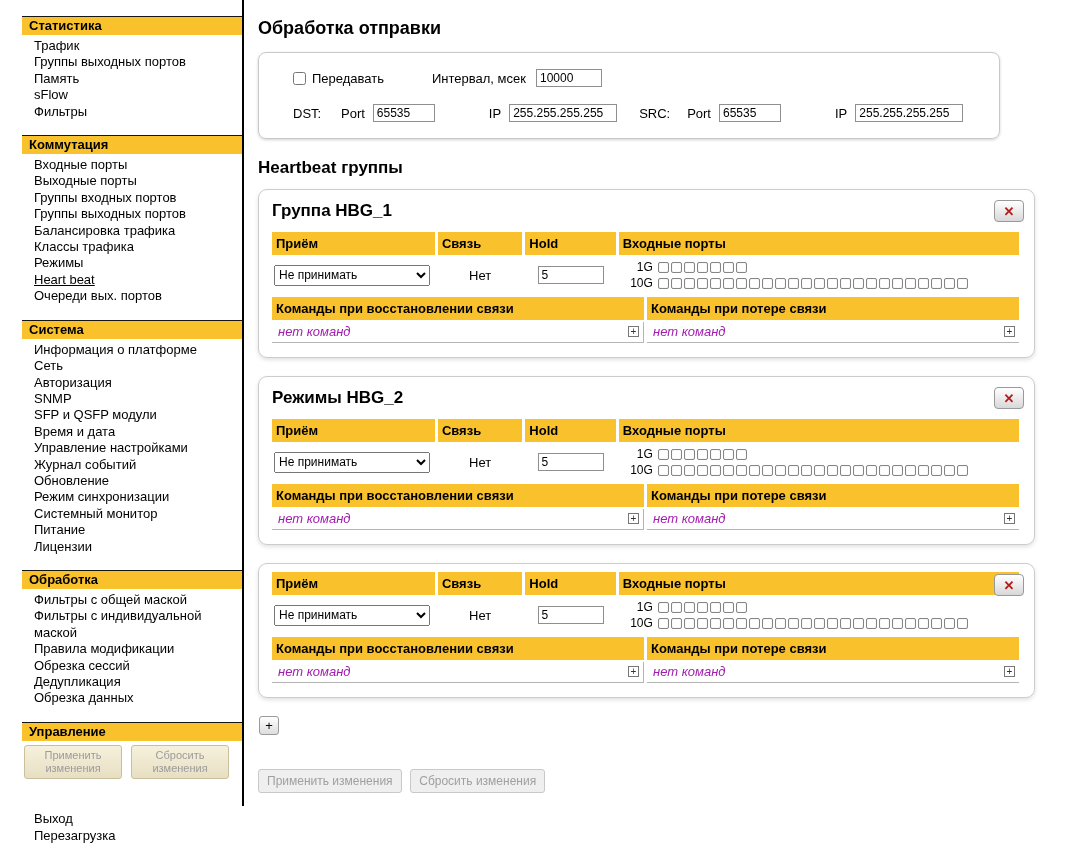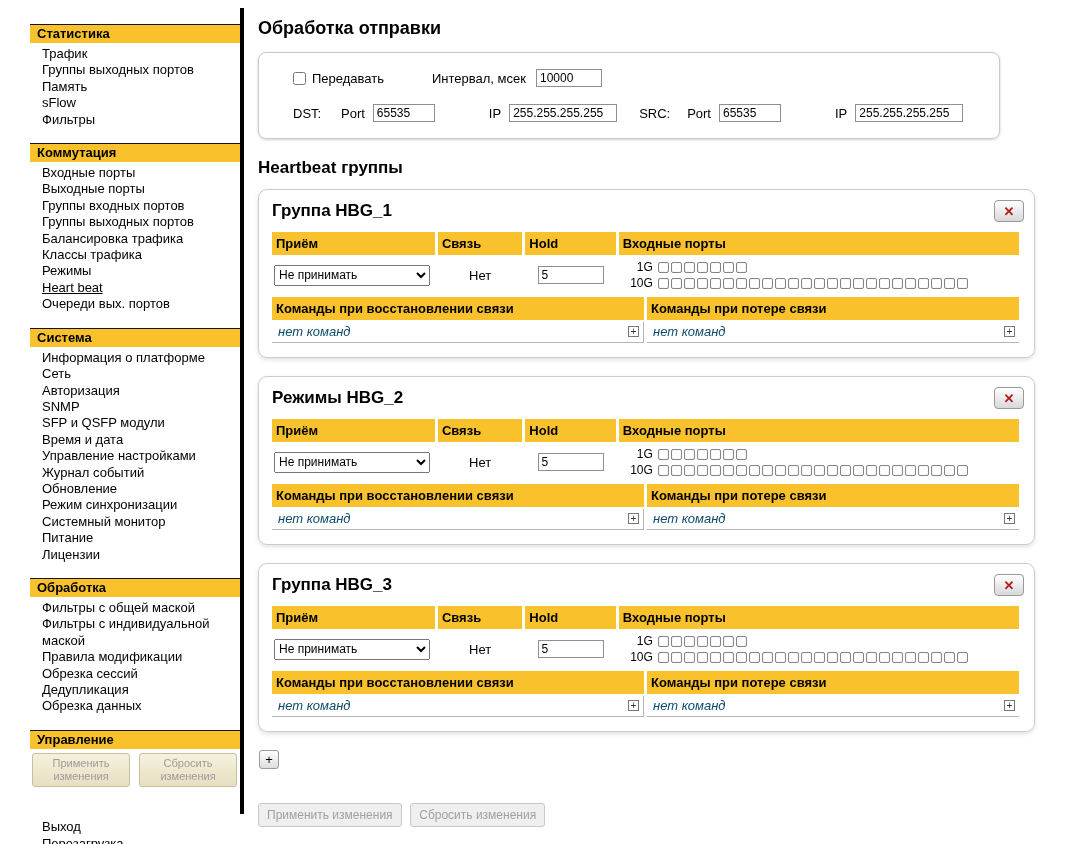--- a/index.html
+++ b/index.html
@@ -4,22 +4,22 @@
 <style>
   * { margin:0; padding:0; box-sizing:border-box; }
   html,body { background:#fff; }
   body {
     width:1085px; height:844px; position:relative; overflow:hidden;
     font-family:"Liberation Sans", sans-serif; color:#000; font-size:13px;
   }
 
   
   .sidebar {
-    position:absolute; left:0; top:8px; width:244px; height:806px;
-    border-right:4px solid #000000; padding:16px 0 0 30px;
+    position:absolute; left:0; top:0; width:244px; height:806px;
+    border-right:2px solid #000000; padding:16px 0 0 22px;
   }
   .nav-section { margin-bottom:15px; }
   .nav-header {
     background:var(--accent,#F9C22D); border-top:1px solid #151515;
     font-weight:bold; font-size:13px; padding:1px 7px 2px;
   }
   .nav-section ul { list-style:none; margin:3px 0 0; padding:0 6px 0 12px; }
   .nav-section li { line-height:16.4px; }
   .nav-section li a { color:#000; text-decoration:none; font-size:13px;margin-top:36px; }
   .nav-section li a.active { text-decoration:underline; }
@@ -88,21 +88,21 @@
   .port-boxes { display:flex; gap:2px; }
   .pcb {
     width:11px; height:11px; border:1px solid #858585; background:#fff;
     border-radius:2px; box-shadow:inset 0 0 1px rgba(0,0,0,.25); flex:none;
   }
   .cmd-table { margin-top:0; }
   .cmd-table .yh { width:50%; }
   .cmd-cell { border-bottom:1px solid #b5b5b5; padding:2px 4px 3px 6px; }
   .cmd-cell:first-child { border-right:1px solid #b5b5b5; }
   .cmd-inner { display:flex; justify-content:space-between; align-items:center; }
-  .cmd-text { font-style:italic; font-size:13px; color:#0c4a6e; }
+  .cmd-text { font-style:italic; font-size:13px; color:#a21caf; }
   .expand-icon {
     width:11px; height:11px; border:1px solid #777; background:#fff;
     font-size:10px; line-height:9px; text-align:center; color:#333; cursor:pointer; flex:none;
   }
   .expand-icon::before { content:"+"; }
 
   .add-btn {
     width:20px; height:19px; border:1px solid #9a9a9a;
     background:linear-gradient(#fff,#ddd); border-radius:3px;
     font-size:13px; line-height:1; margin:0 0 34px 1px; cursor:pointer; font-family:inherit;
@@ -383,21 +383,20 @@
           <span class="expand-icon"></span>
         </div>
             </td>
       </tr>
     </tbody>
       </table>
   </section>
 
   
   <section class="group">
-    <h3 class="group-title">Группа HBG_3</h3>
     <button class="close-btn">✕</button>
     <table class="hb-table">
       <tbody>
           <tr>
         <th class="yh c1">Приём</th>
         <th class="yh c2">Связь</th>
         <th class="yh c3">Hold</th>
         <th class="yh c4">Входные порты</th>
       </tr>
       <tr>

